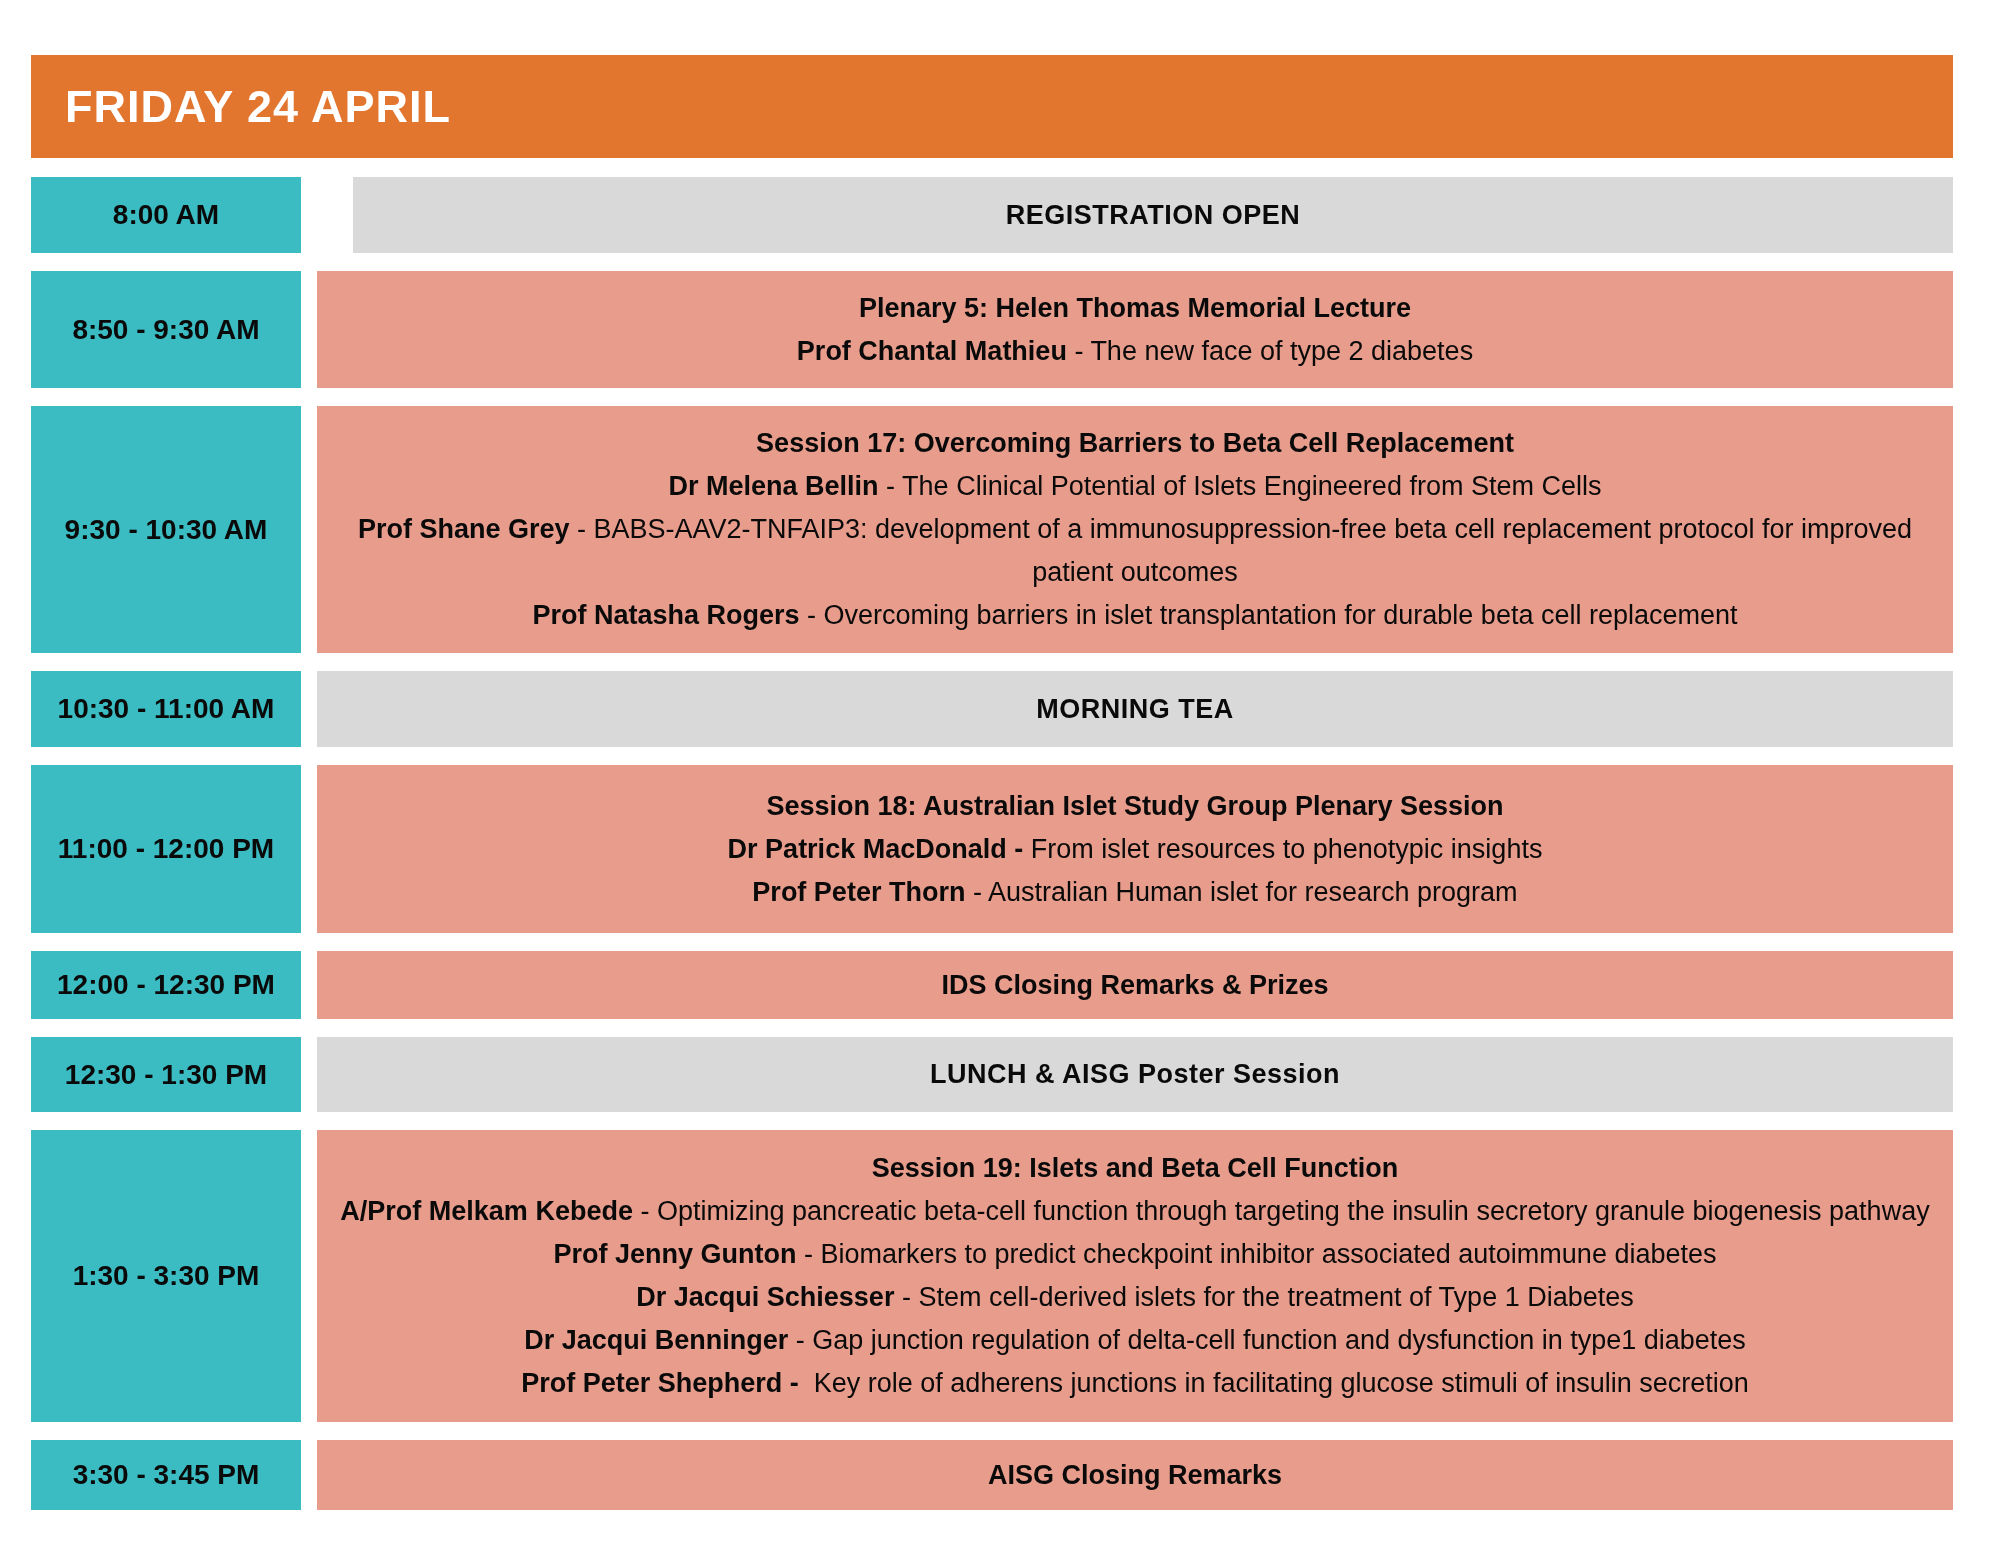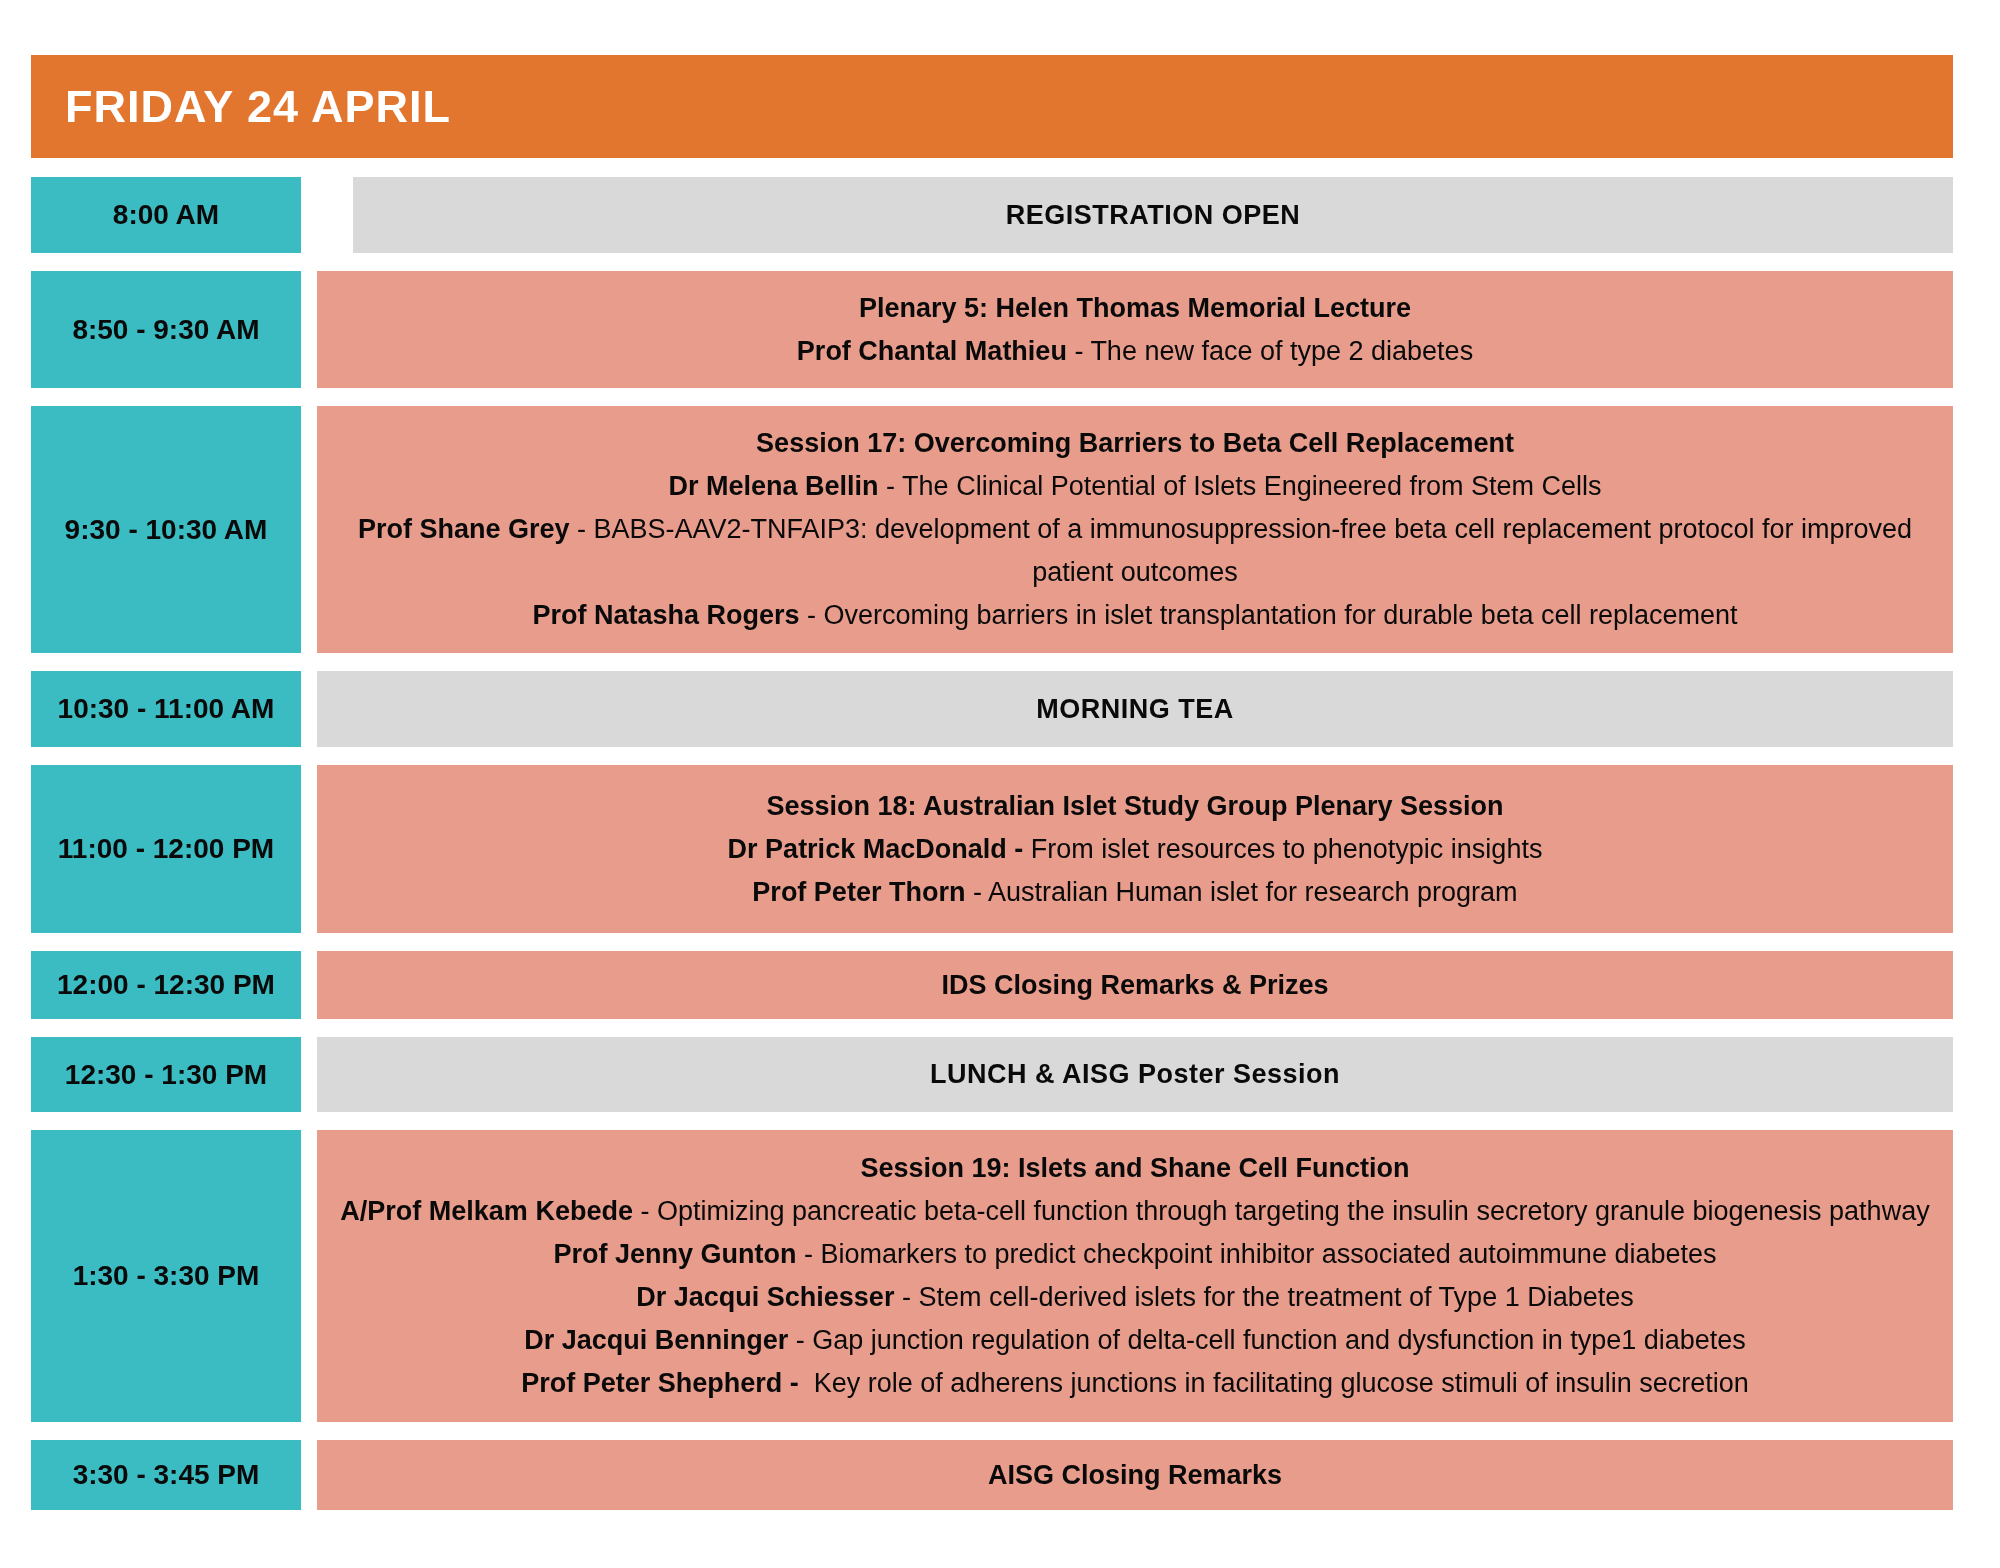--- a/index.html
+++ b/index.html
@@ -128,21 +128,21 @@
   </div>
       <div class="row">
     <div class="time">12:30 - 1:30 PM</div>
     <div class="event event--break">
           <div class="line"><strong>LUNCH &amp; AISG Poster Session</strong><span></span></div>
         </div>
   </div>
       <div class="row">
     <div class="time">1:30 - 3:30 PM</div>
     <div class="event event--session">
-          <div class="line"><strong>Session 19: Islets and Shane Cell Function</strong><span></span></div>
+          <div class="line"><strong>Session 19: Islets and Beta Cell Function</strong><span></span></div>
           <div class="line"><strong>A/Prof Melkam Kebede</strong><span> - Optimizing pancreatic beta-cell function through targeting the insulin secretory granule biogenesis pathway</span></div>
           <div class="line"><strong>Prof Jenny Gunton</strong><span> - Biomarkers to predict checkpoint inhibitor associated autoimmune diabetes</span></div>
           <div class="line"><strong>Dr Jacqui Schiesser</strong><span> - Stem cell-derived islets for the treatment of Type 1 Diabetes</span></div>
           <div class="line"><strong>Dr Jacqui Benninger</strong><span> - Gap junction regulation of delta-cell function and dysfunction in type1 diabetes</span></div>
           <div class="line"><strong>Prof Peter Shepherd -</strong><span>  Key role of adherens junctions in facilitating glucose stimuli of insulin secretion</span></div>
         </div>
   </div>
       <div class="row">
     <div class="time">3:30 - 3:45 PM</div>
     <div class="event event--session">

